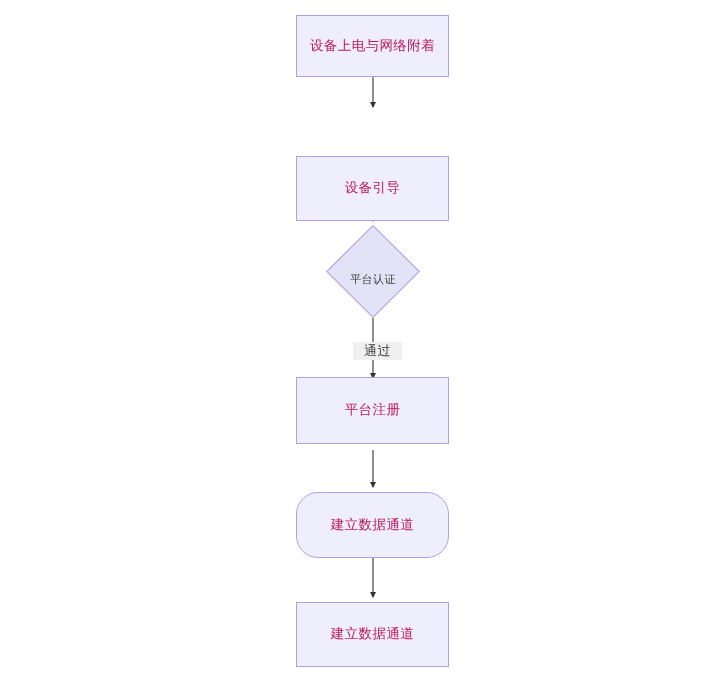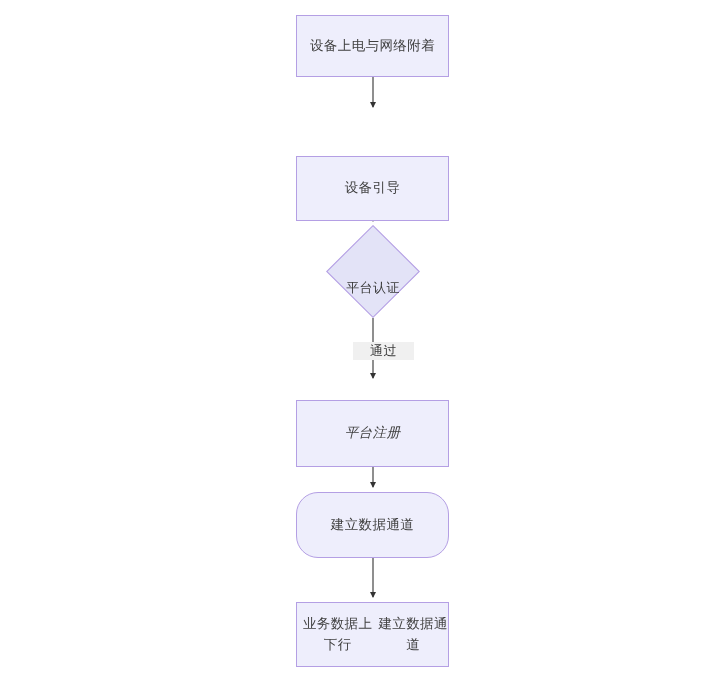--- a/index.html
+++ b/index.html
@@ -33,24 +33,24 @@
     pointer-events: none;
   }
 
   
   .node-rect {
     position: absolute;
     box-sizing: border-box;
     background: #eeeefc;
     border: 1px solid #b49fe4;
     display: flex;
-    flex-direction: row;
+    flex-direction: column;
     align-items: center;
     justify-content: center;
-    color: #404040;
+    color: #be185d;
     font-size: 13.5px;
     line-height: 1.55;
     text-align: center;
     letter-spacing: 0.4px;
   }
   .node-rect .line-2 { display: block; }
 
   
   .node-diamond-wrap {
     position: absolute;
@@ -58,40 +58,40 @@
   .node-diamond-shape {
     position: absolute;
     left: 0;
     top: 0;
     width: 100%;
     height: 100%;
   }
   .node-diamond-label {
     position: absolute;
     left: 0;
-    top: 16px;
+    top: 8px;
     width: 100%;
     height: 100%;
     display: flex;
     align-items: center;
     justify-content: center;
     color: #3a3a3a;
-    font-size: 13px;
+    font-size: 11px;
     letter-spacing: 0.4px;
     text-align: center;
   }
 
   
   .edge-label {
     position: absolute;
     background: #f0f0f0;
     color: #3a3a3a;
     font-size: 13px;
     letter-spacing: 0.4px;
-    padding: 1px 17px;
+    padding: 1px 11px;
     white-space: nowrap;
     line-height: 1.25;
   }
 </style>
 </head>
 <body>
 
 <div id="flow-canvas">
 
   <svg id="connector-layer" viewBox="0 0 726 700" width="726" height="700" xmlns="http://www.w3.org/2000/svg">
@@ -122,26 +122,25 @@
 
   <div class="node-diamond-wrap" style="left:326px; top:225px; width:94px; height:93px;">
     <svg class="node-diamond-shape" viewBox="0 0 94 93" preserveAspectRatio="none" xmlns="http://www.w3.org/2000/svg">
       <polygon points="47,0.7 93.3,46.5 47,92.3 0.7,46.5" fill="#e3e3f7" stroke="#b49fe4" stroke-width="1.1"></polygon>
     </svg>
     <div class="node-diamond-label">平台认证</div>
   </div>
 
   <div class="edge-label" style="left:353px; top:342px;">通过</div>
 
-  <div class="node-rect" style="left:296px; top:400px; width:153px; height:67px;font-style:italic;">
+  <div class="node-rect" style="left:296px; top:377px; width:153px; height:67px;">
     <span>平台注册</span>
   </div>
 
   <div class="node-rect" style="left:296px; top:492px; width:153px; height:66px;border-radius:22px;">
     <span>建立数据通道</span>
   </div>
 
   <div class="node-rect" style="left:296px; top:602px; width:153px; height:65px;">
-    <span>业务数据上下行</span>
     <span class="line-2">建立数据通道</span>
   </div>
 
 </div>
 
 </body></html>

